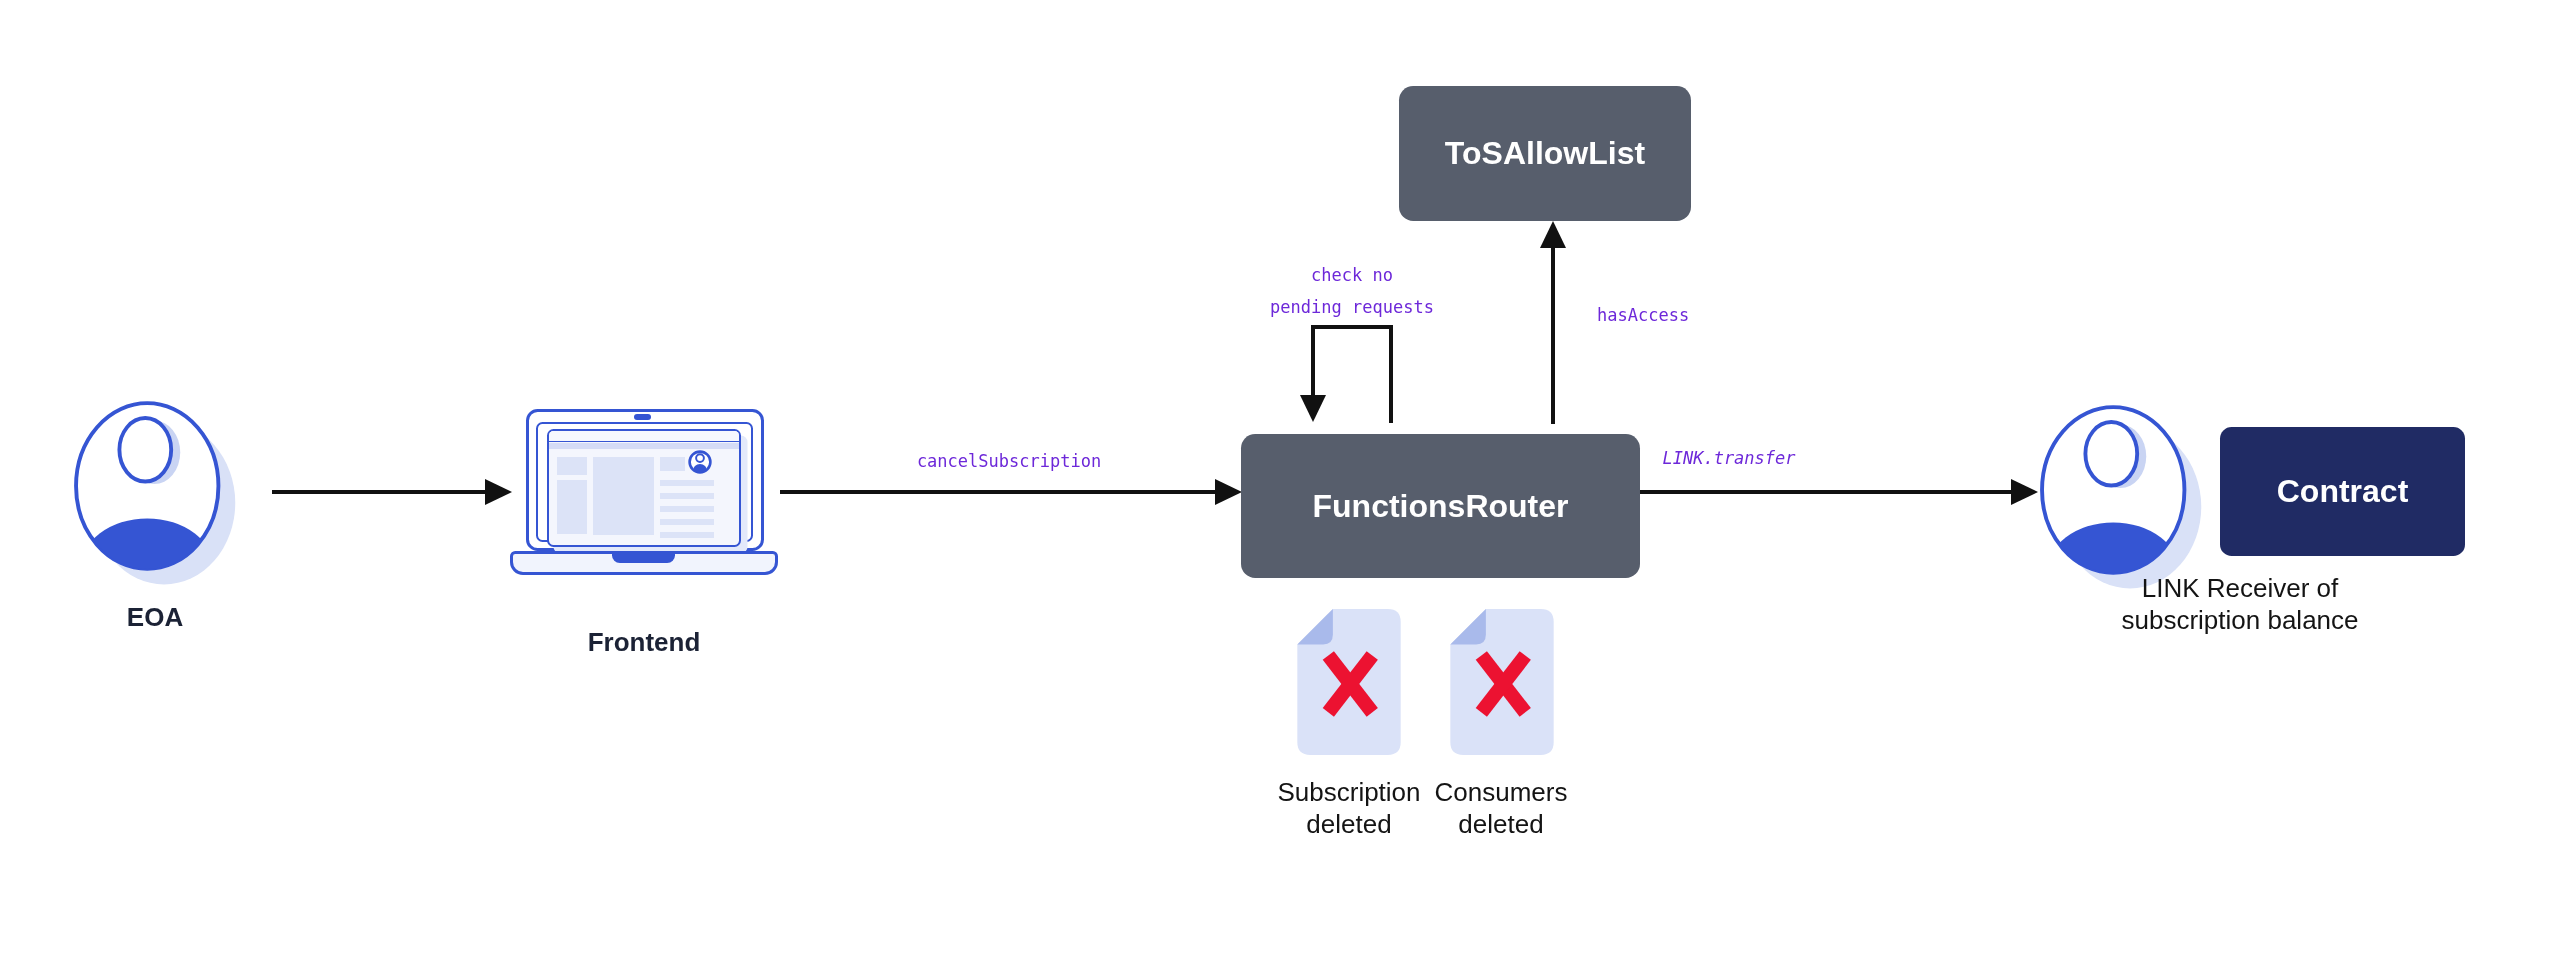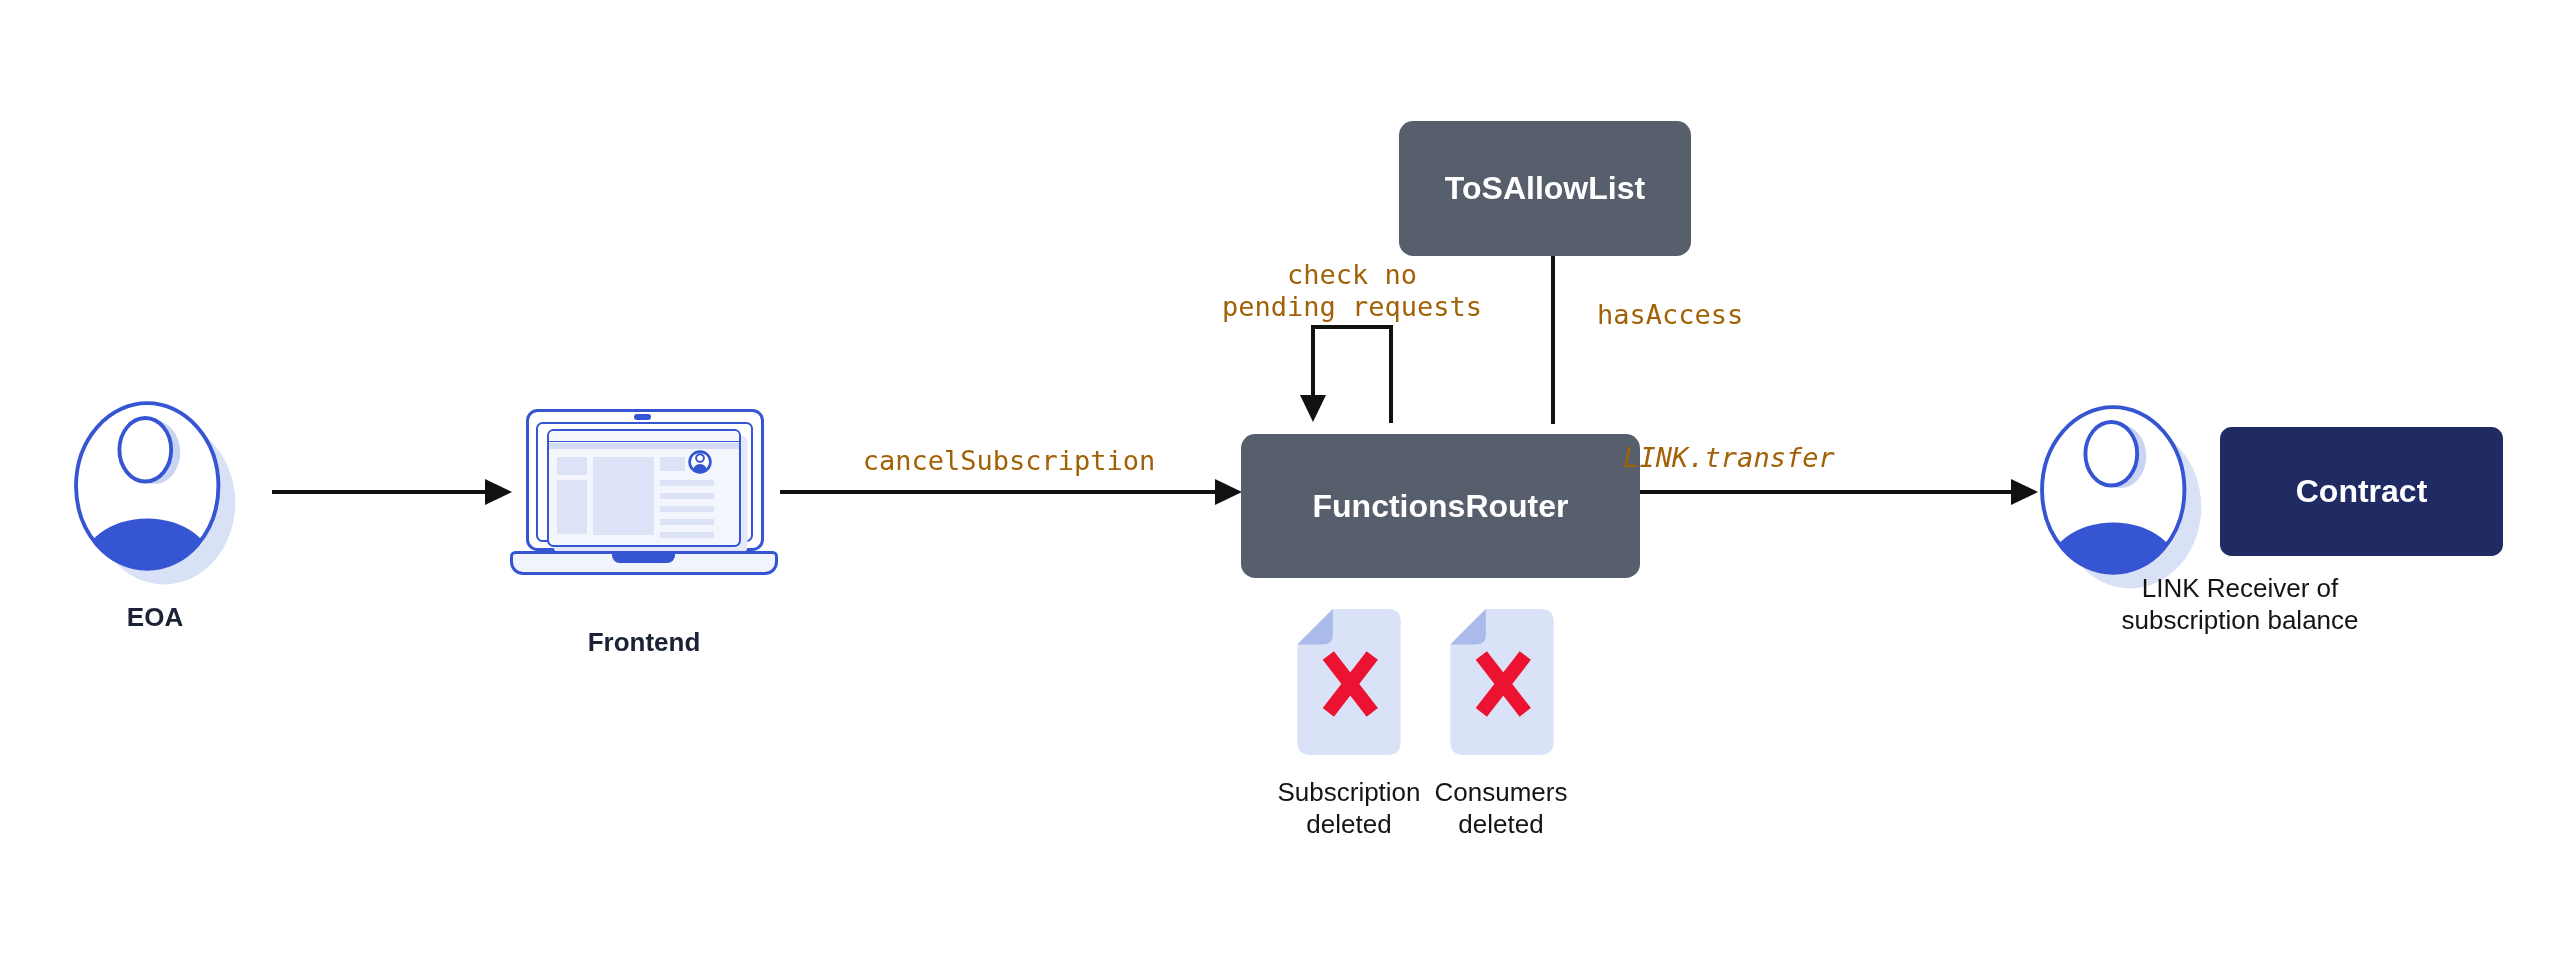--- a/index.html
+++ b/index.html
@@ -20,21 +20,21 @@
   }
   .abs{position:absolute;}
   
   .hline{position:absolute;height:3.9px;background:var(--arrow);}
   .vline{position:absolute;width:3.9px;background:var(--arrow);}
   .ah-right{position:absolute;width:0;height:0;border-top:13px solid transparent;border-bottom:13px solid transparent;border-left:27px solid var(--arrow);}
   .ah-up{position:absolute;width:0;height:0;border-left:13px solid transparent;border-right:13px solid transparent;border-bottom:27px solid var(--arrow);}
   .ah-down{position:absolute;width:0;height:0;border-left:13px solid transparent;border-right:13px solid transparent;border-top:27px solid var(--arrow);}
   
   .mono-label{
-    position:absolute;font-family:"DejaVu Sans Mono", monospace;font-size:27px;color:#a16207;
+    position:absolute;font-family:"DejaVu Sans Mono", monospace;font-size:17px;color:#6d28d9;
     white-space:nowrap;line-height:32px;
   }
   .center-x{transform:translateX(-50%);text-align:center;}
   .node-label{
     position:absolute;transform:translateX(-50%);font-size:26px;font-weight:bold;
     color:var(--label-navy);white-space:nowrap;
   }
   .caption{
     position:absolute;transform:translateX(-50%);font-size:26px;color:#141414;
     text-align:center;line-height:32px;white-space:nowrap;
@@ -136,21 +136,21 @@
   </div>
   <div class="vline" style="left:1389px;top:325px;height:98px;"></div>
   <div class="hline" style="left:1311px;top:325px;width:82px;"></div>
   <div class="vline" style="left:1311px;top:325px;height:71px;"></div>
   <div class="ah-down" style="left:1300px;top:395px;"></div>
 
   <div class="vline" style="left:1551px;top:246px;height:178px;"></div>
   <div class="ah-up" style="left:1540px;top:221px;"></div>
   <div class="mono-label" style="left:1597px;top:299px;">hasAccess</div>
 
-  <div class="box slate" style="left:1399px;top:86px;width:292px;height:135px;margin-top:35px;">
+  <div class="box slate" style="left:1399px;top:86px;width:292px;height:135px;">
     <span>ToSAllowList</span>
   </div>
 
   <svg class="doc" style="left:1297px;top:609px;" viewBox="0 0 160 226">
     <path d="M55 0 H140 Q160 0 160 20 V206 Q160 226 140 226 H20 Q0 226 0 206 V55 Z" fill="#DAE2F8"></path>
     <path d="M55 0 L55 40 Q55 55 40 55 L0 55 Z" fill="#A9BAEB"></path>
     <g>
       <line x1="48" y1="72" x2="116" y2="160" stroke="#EC1231" stroke-width="22"></line>
       <line x1="116" y1="72" x2="48" y2="160" stroke="#EC1231" stroke-width="22"></line>
     </g>
@@ -185,21 +185,21 @@
     </defs>
     <ellipse cx="142" cy="162" rx="110" ry="126" fill="#D9E1F7"></ellipse>
     <ellipse cx="116" cy="136" rx="110" ry="128" fill="#ffffff" stroke="#3555D3" stroke-width="6"></ellipse>
     <g clip-path="url(#rcvClip)">
       <ellipse cx="116" cy="266" rx="104" ry="80" fill="#3555D3"></ellipse>
     </g>
     <ellipse cx="127" cy="84" rx="40" ry="49" fill="#C9D4F3"></ellipse>
     <ellipse cx="113" cy="80" rx="40" ry="49" fill="#ffffff" stroke="#3555D3" stroke-width="6"></ellipse>
   </svg>
 
-  <div class="box navy" style="left:2220px;top:427px;width:283px;height:129px;">
+  <div class="box navy" style="left:2220px;top:427px;width:245px;height:129px;">
     <span>Contract</span>
   </div>
 
   <div class="caption" style="left:2240px;top:572px;text-align:center;">
     <span style="display:block;">LINK Receiver of</span>
     <span style="display:block;">subscription balance</span>
   </div>
 
 </div>
 

